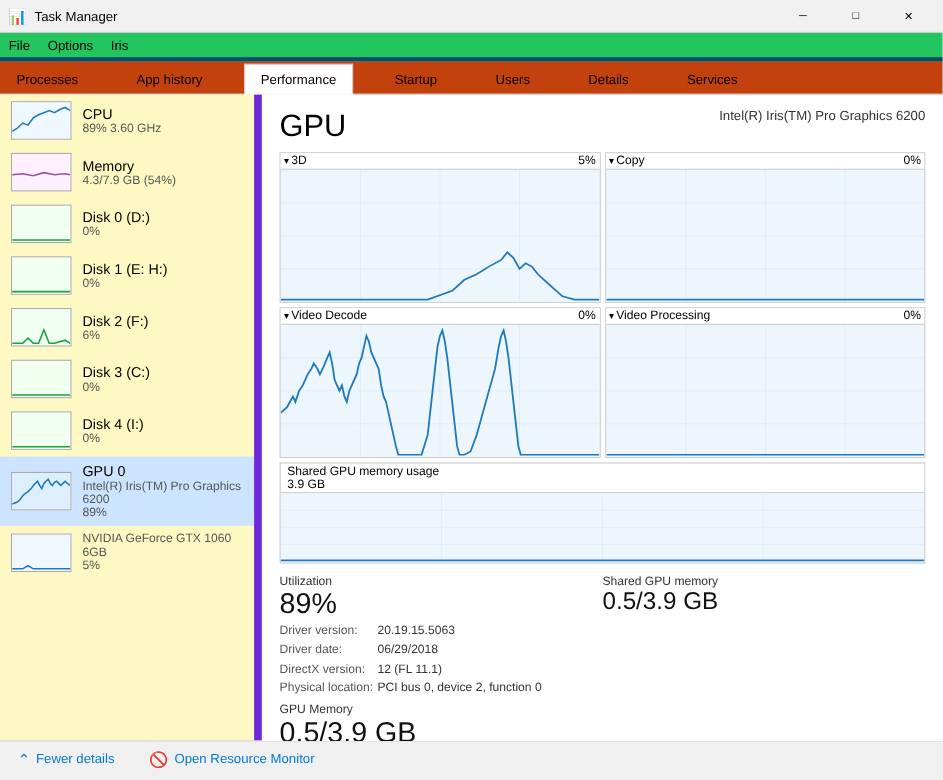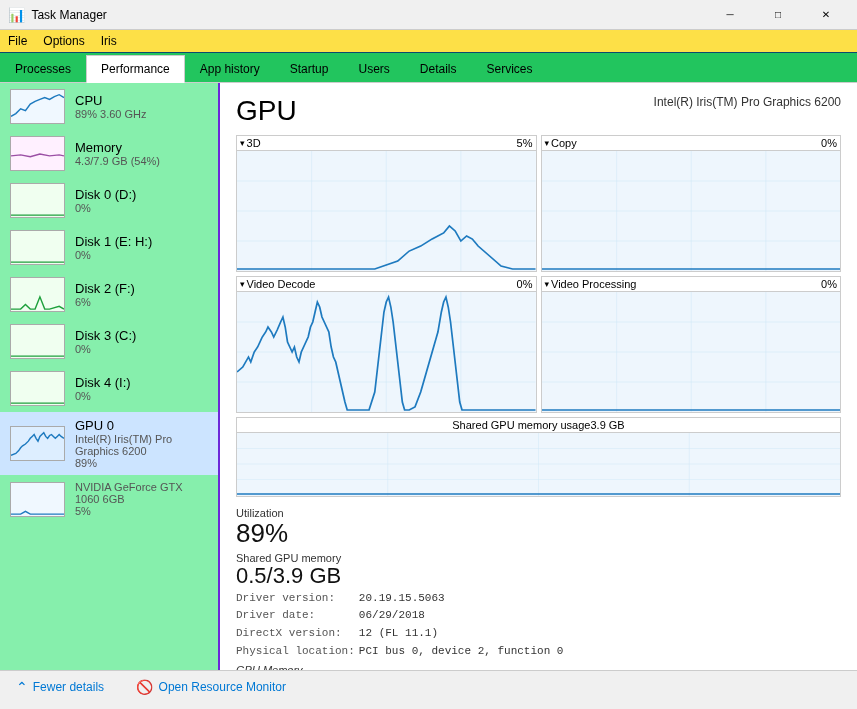--- a/index.html
+++ b/index.html
@@ -20,36 +20,37 @@
     .title-btn {
       width: 46px; height: 30px;
       border: none; background: transparent;
       font-size: 10px; cursor: pointer;
       display: flex; align-items: center; justify-content: center;
     }
 
     
     .menu-bar {
       display: flex;
-      background: #fde047;
+      background: #22c55e;
       padding: 2px 0;
-      border-bottom: 1px solid #0c4a6e;
+      border-bottom: 4px solid #0c4a6e;
     }
     .menu-item {
       padding: 2px 8px;
       font-size: 12px;
       cursor: pointer;
     }
 
     
     .tab-bar {
       display: flex;
-      background: #22c55e;
+      background: #c2410c;
       border-bottom: 1px solid #ccc;
       padding-top: 2px;
+      gap: 23px;
     }
     .tab {
       padding: 6px 14px;
       font-size: 12px;
       cursor: pointer;
       border: 1px solid transparent;
       margin-bottom: -1px;
     }
     .tab.active {
       background: white;
@@ -60,24 +61,24 @@
 
     
     .main-content {
       display: flex;
       height: calc(709px - 30px - 26px - 34px - 32px);
       background: white;
     }
 
     
     .sidebar {
-      width: 220px;
-      border-right: 2px solid #6d28d9;
+      width: 238px;
+      border-right: 7px solid #6d28d9;
       overflow-y: auto;
-      background: #86efac;
+      background: #fef9c3;
     }
     .sidebar-item {
       display: flex;
       align-items: center;
       padding: 6px 10px;
       cursor: pointer;
       border-bottom: none;
     }
     .sidebar-item.selected { background: #cce4ff; justify-content: center; }
     .sidebar-thumb {
@@ -139,52 +140,53 @@
     }
     .chart-body-tall { height: 120px; }
 
     
     svg.chart-svg { width: 100%; height: 100%; display: block; }
 
     
     .shared-mem-section { margin-bottom: 8px; }
     .shared-mem-label {
       display: flex;
-      justify-content: center;
+      justify-content: flex-end;
       font-size: 11px;
       padding: 1px 6px;
       background: white;
       border: 1px solid #ccc;
       border-bottom: none;
+      flex-direction: column;
     }
     .shared-mem-chart {
       border: 1px solid #ccc;
       background: #f0f8ff;
       height: 65px;
       position: relative;
     }
 
     
     .stats-row {
       display: grid;
-      grid-template-columns: 1fr;
+      grid-template-columns: 1fr 1fr;
       gap: 0;
       margin-bottom: 4px;
     }
     .stat-block { padding: 2px 0; }
     .stat-label { font-size: 11px; color: #333; }
     .stat-value { font-size: 26px; font-weight: 300; color: #111; line-height: 1.1; }
     .stat-value-small { font-size: 22px; font-weight: 300; color: #111; line-height: 1.1; }
 
     .driver-info { font-size: 11px; color: #333; line-height: 1.6; }
-    .driver-info table { border-collapse: collapse; font-family: Liberation Mono, monospace; }
+    .driver-info table { border-collapse: collapse; }
     .driver-info td:first-child { color: #555; padding-right: 4px; }
 
     
-    .gpu-mem-row { display: flex; gap: 40px; align-items: center; margin-top: 2px; font-style: italic; }
+    .gpu-mem-row { display: flex; gap: 40px; align-items: center; margin-top: 2px; }
     .gpu-mem-block .stat-label { font-size: 11px; }
 
     
     .bottom-bar {
       display: flex;
       align-items: center;
       height: 32px;
       border-top: 1px solid #ccc;
       background: #f0f0f0;
       padding: 0 10px;
@@ -224,22 +226,22 @@
 </div>
 
 <div class="menu-bar">
   <span class="menu-item">File</span>
   <span class="menu-item">Options</span>
   <span class="menu-item">Iris</span>
 </div>
 
 <div class="tab-bar">
   <div class="tab">Processes</div>
+  <div class="tab">App history</div>
   <div class="tab active">Performance</div>
-  <div class="tab">App history</div>
   <div class="tab">Startup</div>
   <div class="tab">Users</div>
   <div class="tab">Details</div>
   <div class="tab">Services</div>
 </div>
 
 <div class="main-content">
 
   <div class="sidebar">
 

